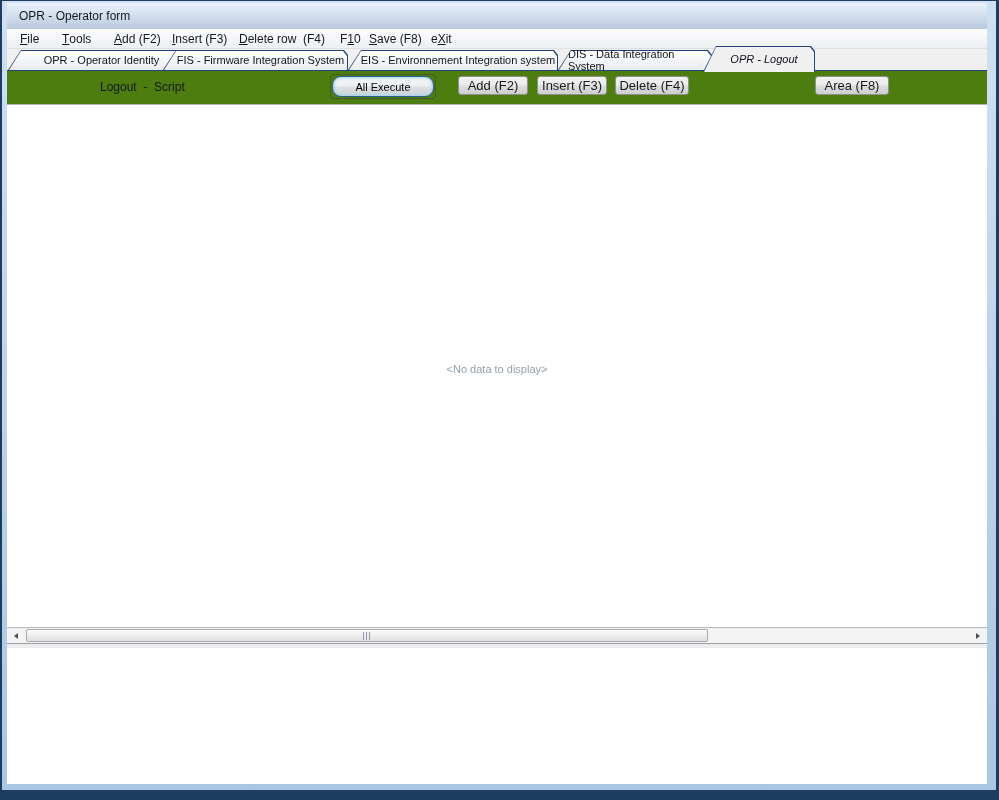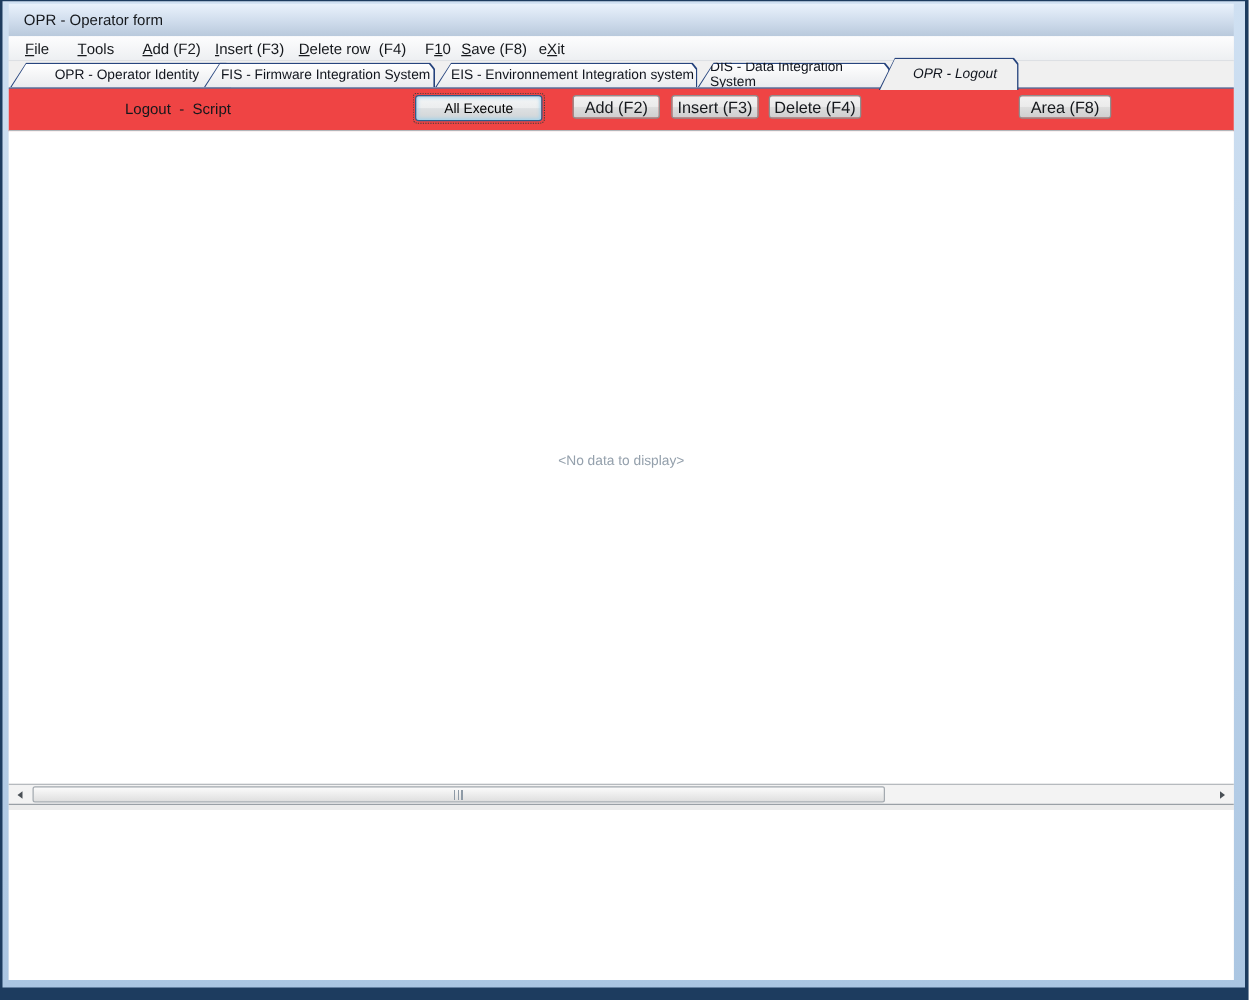--- a/index.html
+++ b/index.html
@@ -25,29 +25,29 @@
          clip-path:polygon(13px 0, calc(100% - 4px) 0, 100% 5px, 100% 100%, 0 100%); }
   .tab .tab-fill { position:absolute; left:1px; right:1px; top:1px; bottom:0;
          clip-path:polygon(12px 0, calc(100% - 4px) 0, 100% 5px, 100% 100%, 0 100%);
          background:linear-gradient(180deg,#ffffff,#e9ebee); }
   .tab .tab-label { position:absolute; left:10px; right:0; top:0; bottom:0; display:flex;
          align-items:center; justify-content:center; font-size:11px; color:#10141c; z-index:1; }
   .tab.active { bottom:-2px; height:26px; z-index:3; }
   .tab.active .tab-fill { background:#f0f0f0; }
 
   
-  .toolbar { position:relative; height:34px; background:#ef4444; border-bottom:1px solid #b2b6ba; }
+  .toolbar { position:relative; height:34px; background:#4d7c0f; border-bottom:1px solid #b2b6ba; }
   .section-label { position:absolute; left:93px; top:9px; font-size:12px; color:#15181c; white-space:pre; }
   .btn { position:absolute; height:19px; border:1px solid #8e8f8f; border-radius:3px;
          background:linear-gradient(180deg,#f2f2f2 0%,#ebebeb 48%,#dddddd 52%,#cfcfcf 100%);
          font-size:13px; color:#15181c; display:flex; align-items:center; justify-content:center; cursor:default; }
   .btn-default-wrap { position:absolute; left:323px; top:3px; width:106px; height:25px;
          border:1px dotted #3c3c3c; border-radius:4px; padding:1px; }
   .btn-default { position:relative; width:100%; height:100%; left:0; top:0;
-         border:1px solid #2a5e8c; border-radius:3px;
+         border:1px solid #2a5e8c; border-radius:9px;
          box-shadow:inset 0 0 3px 1px #9fd4ef;
          background:linear-gradient(180deg,#f3f5f6 0%,#eceeef 48%,#dde0e2 52%,#d0d4d6 100%);
          font-size:11px; display:flex; align-items:center; justify-content:center; }
 
   
   .grid-header { position:relative; height:20px; background:linear-gradient(180deg,#ffffff,#f2f3f5);
          border-bottom:1px solid #ccd0d4; font-size:11px; color:#15181c; }
   .col-label { position:absolute; top:3px; }
   .v-sep { position:absolute; top:0; bottom:0; width:1px; background:#d4d8dc; }
   .grid-body { position:relative; height:522px; background:#ffffff; }

